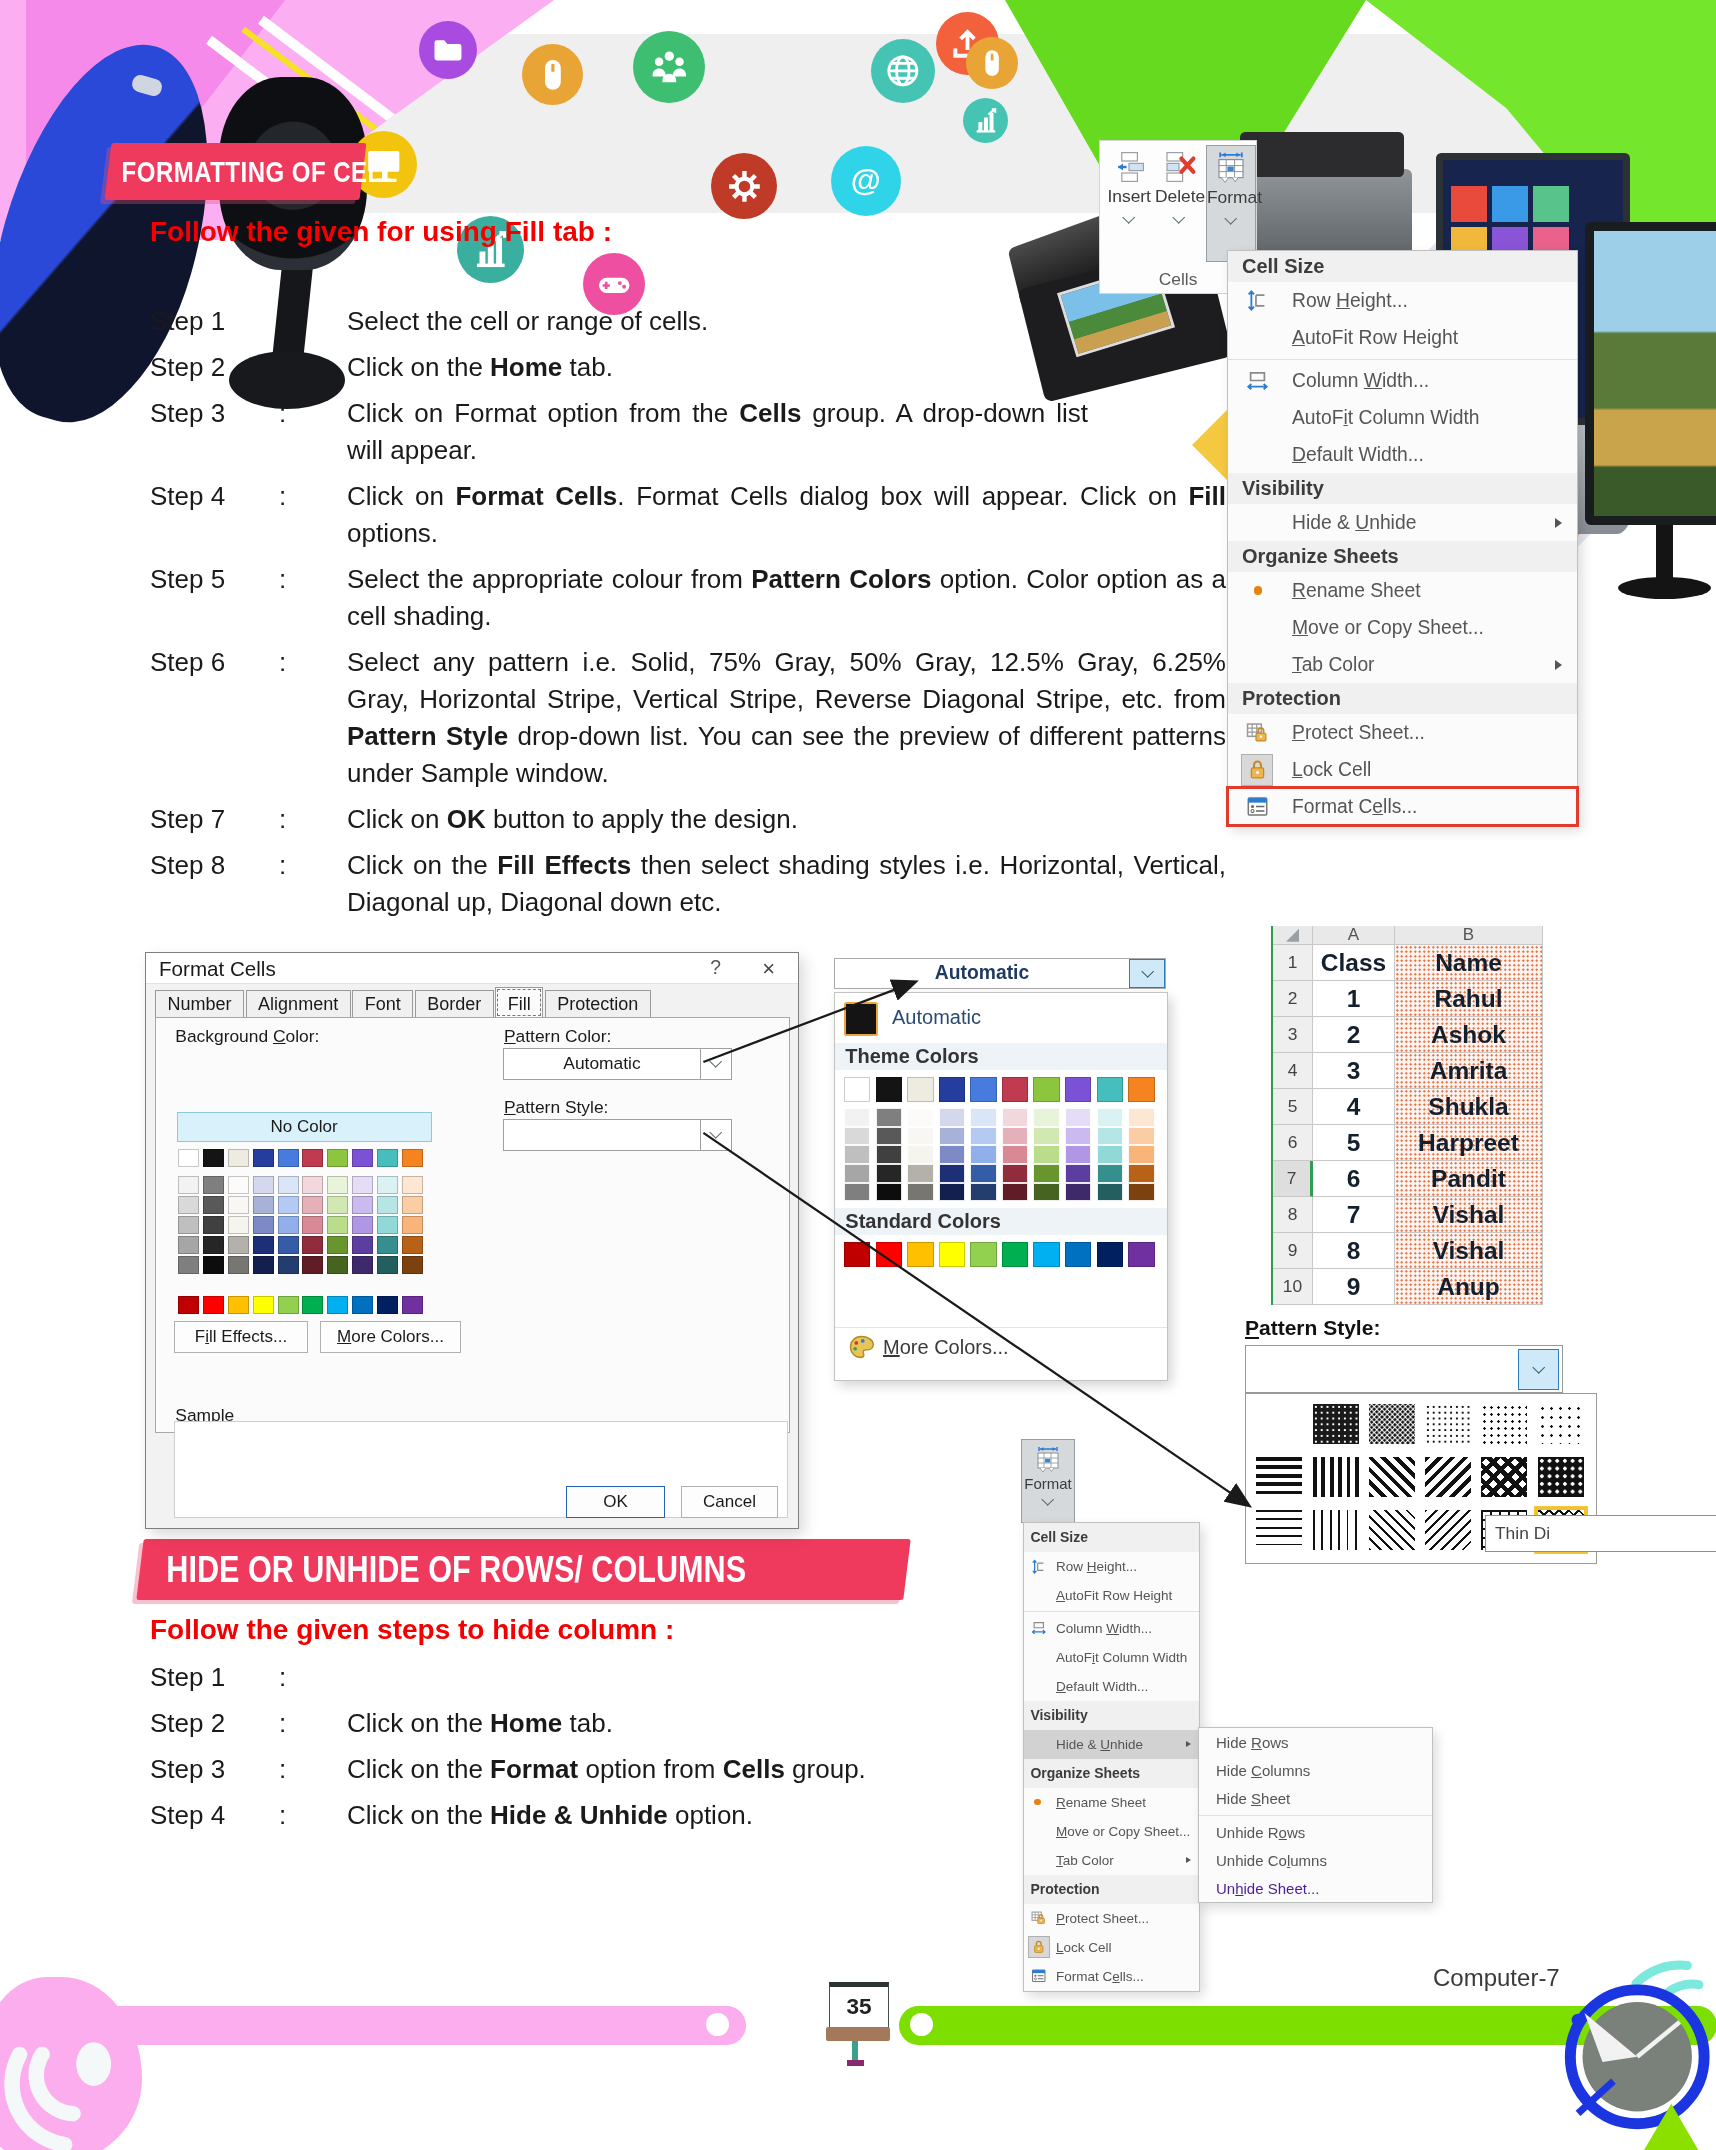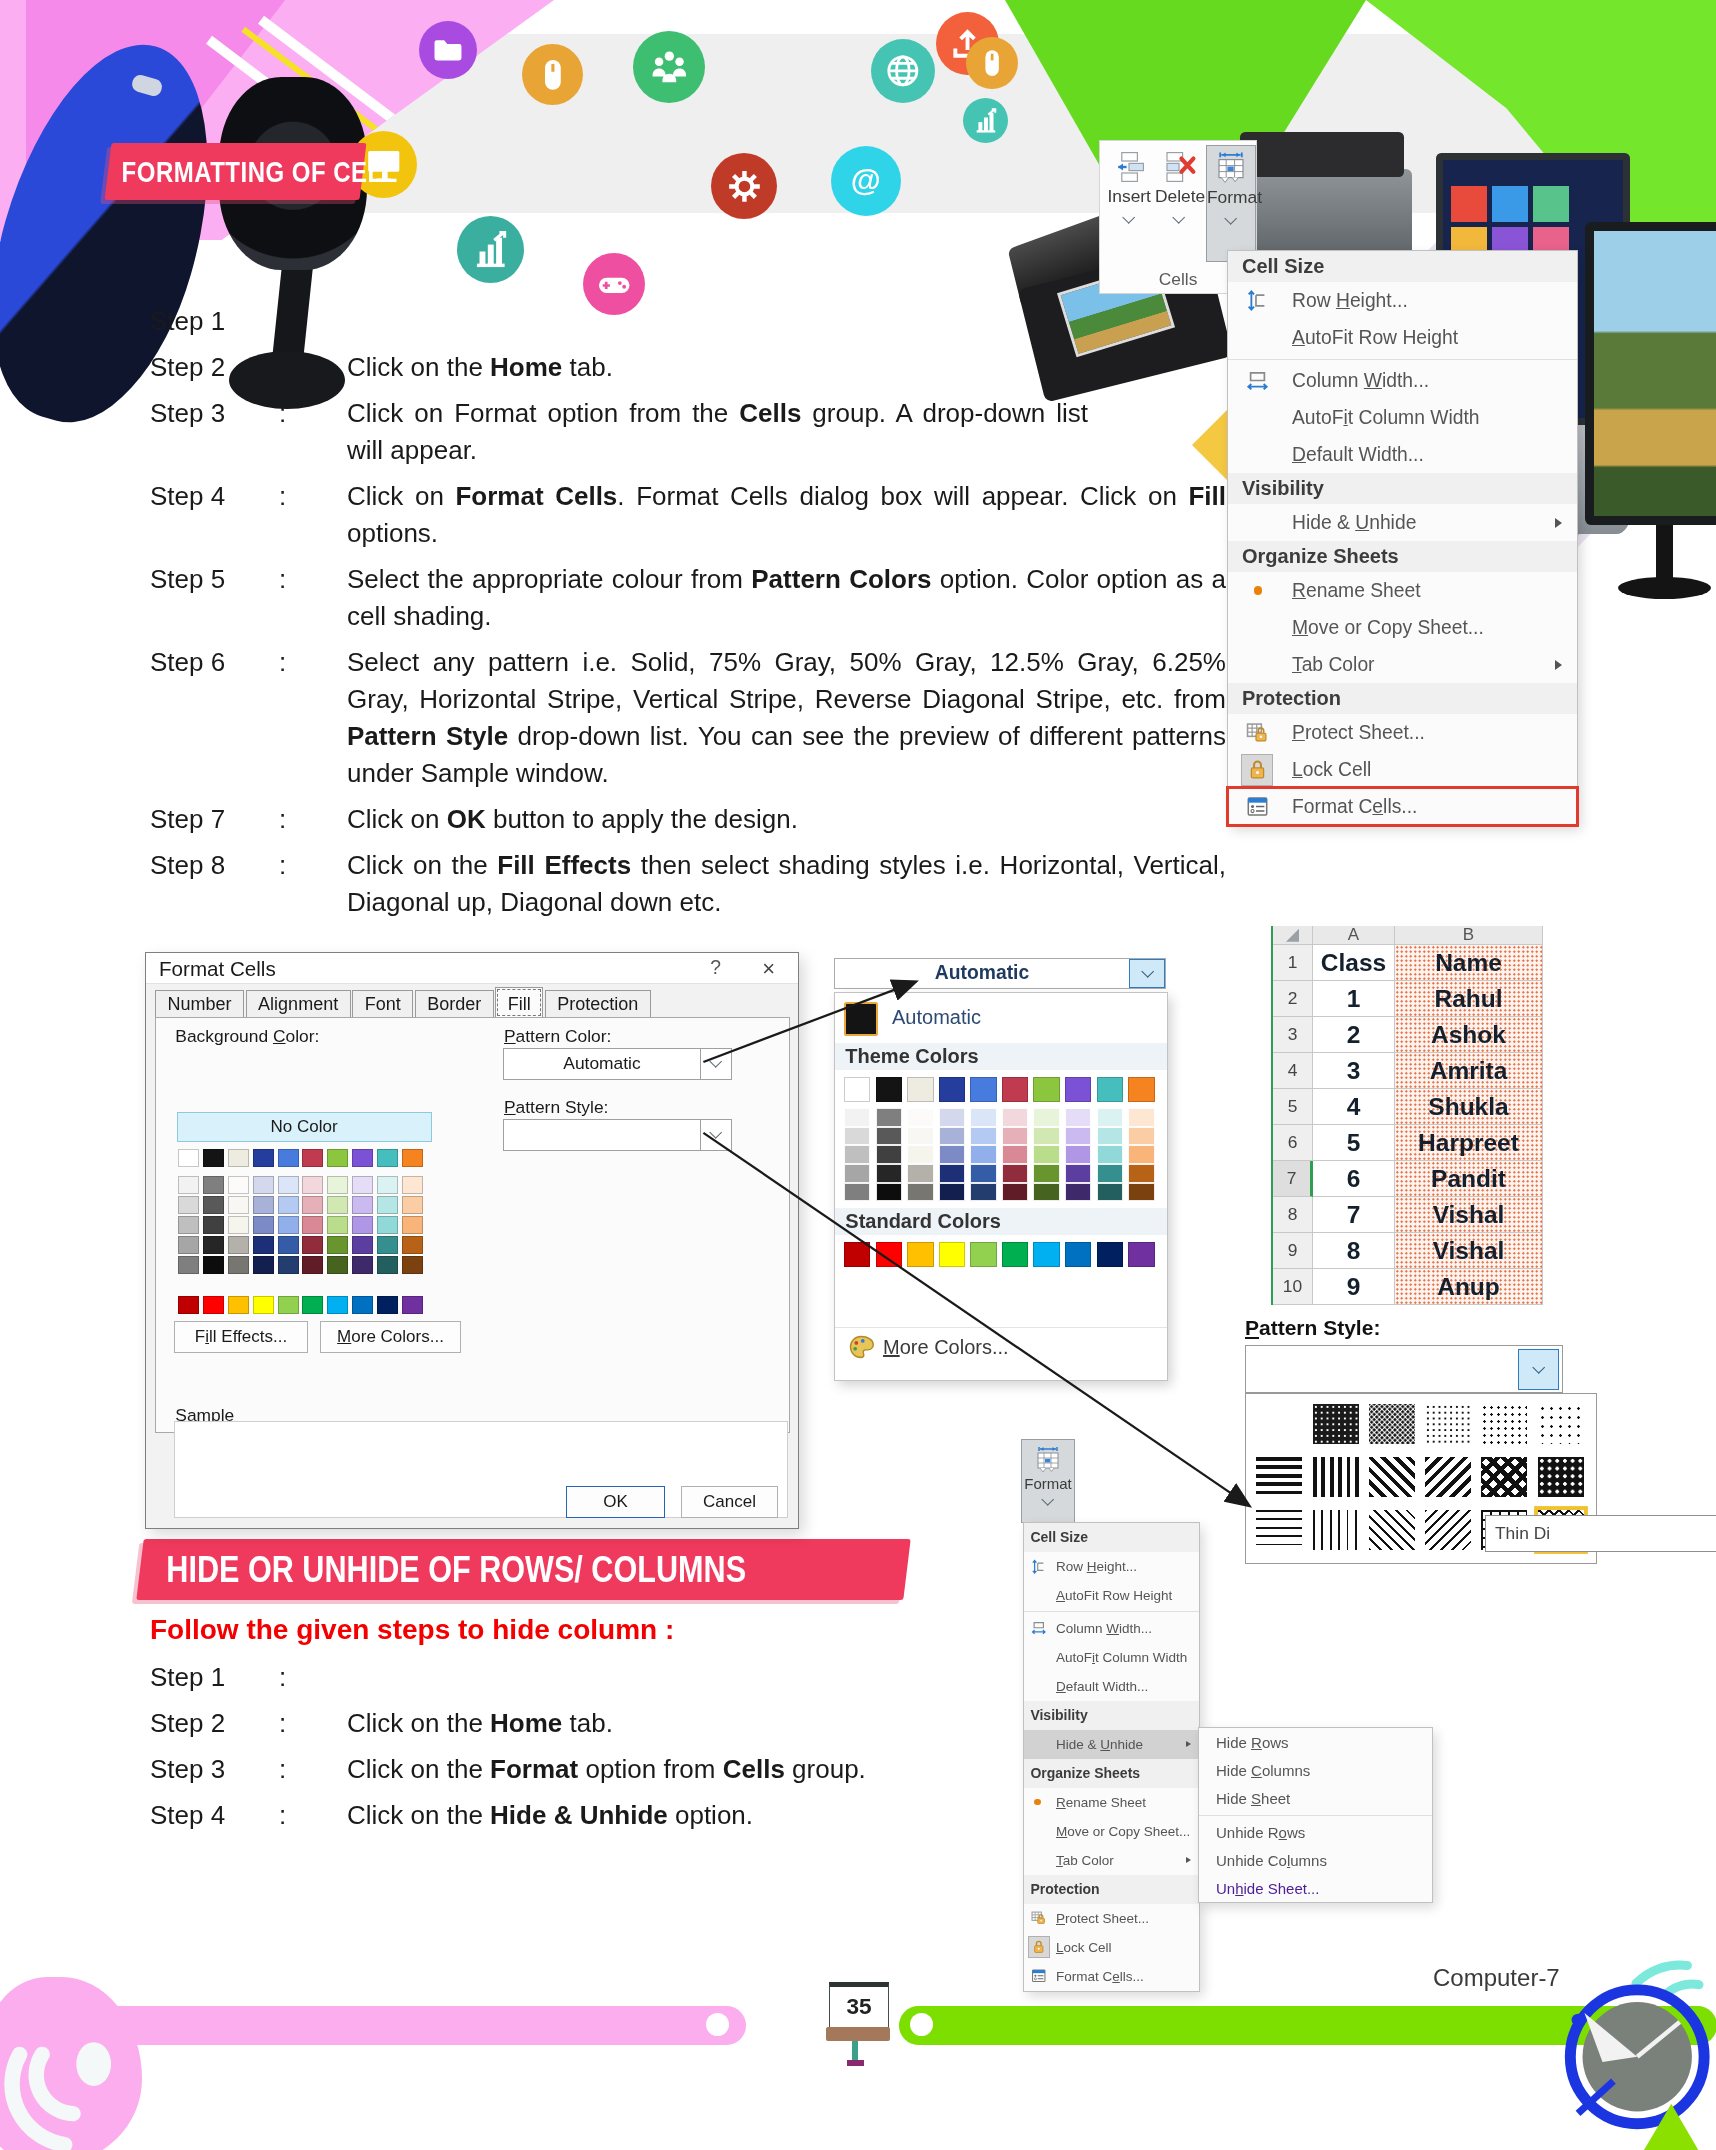--- a/index.html
+++ b/index.html
@@ -344,24 +344,26 @@
           <rect x="10.3" y="9" width="3.4" height="12" fill="#fff"></rect>
           <rect x="15.1" y="5" width="3.4" height="16" fill="#fff"></rect>
           <path d="M14 6.5l5.5-4.5M17 2h3v3" stroke="#fff" stroke-width="1.8" fill="none"></path>
         </svg>
       </div>
     </div>
 
   <div class="abs banner b1">
     <span>FORMATTING OF CELL</span>
   </div>
+  <div class="abs intro" style="left:150px;top:216px;">Follow the given for using Fill tab :</div>
   <div id="steps1" class="abs steps" style="left:150px;top:303px;">
       <div class="step-row">
         <span class="step-label">Step 1</span>
         <span class="step-colon">:</span>
+        <div class="step-text"><span>Select the cell or range of cells.</span></div>
       </div>
       <div class="step-row">
         <span class="step-label">Step 2</span>
         <span class="step-colon">:</span>
         <div class="step-text"><span>Click on the </span><b>Home</b><span> tab.</span></div>
       </div>
       <div class="step-row">
         <span class="step-label">Step 3</span>
         <span class="step-colon">:</span>
         <div class="step-text narrow"><span>Click on Format option from the </span><b>Cells</b><span> group. A drop-down list will appear.</span></div>

